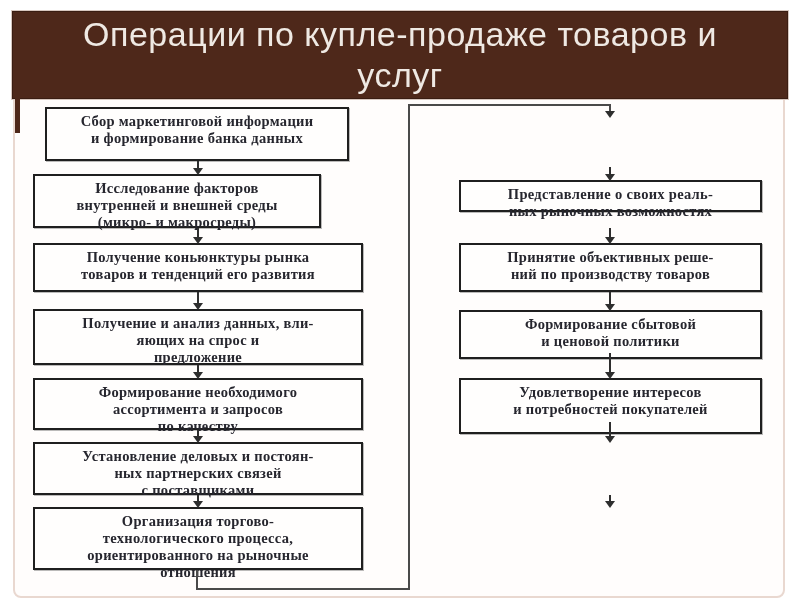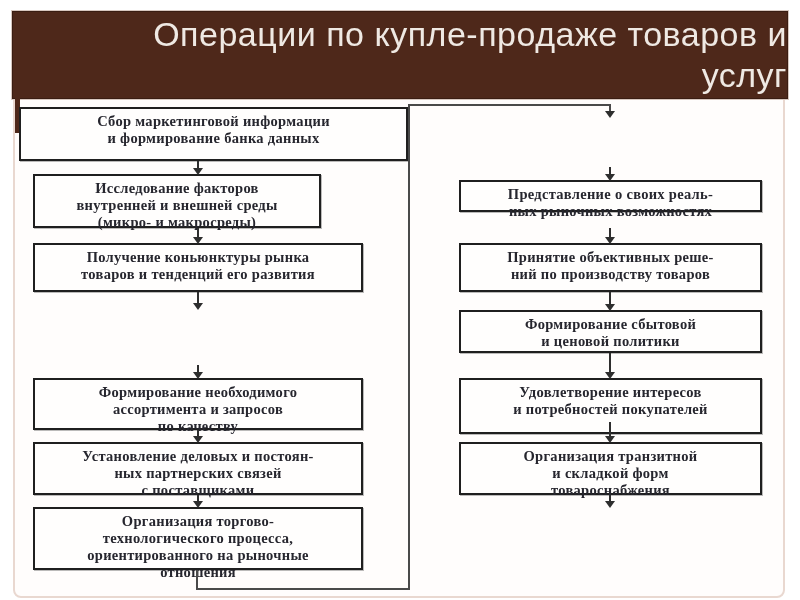--- a/index.html
+++ b/index.html
@@ -2,21 +2,21 @@
 <html><head>
 <meta charset="utf-8">
 <style>
   html,body{margin:0;padding:0;background:#ffffff;}
   .slide{position:relative;width:800px;height:600px;background:#ffffff;overflow:hidden;
          font-family:"Liberation Serif",serif;}
   .frame{position:absolute;left:13px;top:38px;width:768px;height:556px;
          border:2px solid #e9d8d0;border-radius:8px;background:#fffdfc;}
   .title-bar{position:absolute;left:12px;top:11px;width:774px;height:86px;
          background:#4e281a;border:1px solid #3a1d12;box-shadow:0 0 0 1px #d8c7bf;
-         display:flex;flex-direction:column;align-items:flex-end;justify-content:center;
+         display:flex;flex-direction:column;align-items:center;justify-content:center;
          font-family:"Liberation Sans",sans-serif;color:#efe9e3;
          font-size:34px;line-height:41px;text-align:center;letter-spacing:0.5px;}
   .title-strip{position:absolute;left:15px;top:97px;width:5px;height:36px;background:#4e281a;}
   .fbox{position:absolute;box-sizing:border-box;background:#fffefd;
         border:2px solid #1f1f1f;box-shadow:1px 1px 0 rgba(60,60,60,.35);
         color:#26262e;font-weight:bold;font-size:14.5px;line-height:17px;
         letter-spacing:0.3px;text-align:center;white-space:pre-line;
         padding-top:4px;padding-left:4px;padding-right:4px;}
   .varrow{position:absolute;width:14px;display:flex;flex-direction:column;align-items:center;}
   .varrow .stem{flex:1 1 auto;width:2px;background:#2e2e2e;}
@@ -32,49 +32,49 @@
 <div class="slide">
 
   <div class="frame"></div>
 
   <div class="title-bar">
     <span>Операции по купле-продаже товаров и</span>
     <span>услуг</span>
   </div>
   <div class="title-strip"></div>
 
-  <div class="fbox" style="left:19px;top:107px;width:389px;height:54px">Сбор маркетинговой информации
+  <div class="fbox" style="left:45px;top:107px;width:304px;height:54px">Сбор маркетинговой информации
 и формирование банка данных</div>
   <div class="fbox" style="left:33px;top:174px;width:288px;height:54px">Исследование факторов
 внутренней и внешней среды
 (микро- и макросреды)</div>
   <div class="fbox" style="left:33px;top:243px;width:330px;height:49px">Получение коньюнктуры рынка
 товаров и тенденций его развития</div>
+  <div class="fbox" style="left:33px;top:309px;width:330px;height:56px">Получение и анализ данных, вли-
+яющих на спрос и
+предложение</div>
   <div class="fbox" style="left:33px;top:378px;width:330px;height:52px">Формирование необходимого
 ассортимента и запросов
 по качеству</div>
   <div class="fbox" style="left:33px;top:442px;width:330px;height:53px">Установление деловых и постоян-
 ных партнерских связей
 с поставщиками</div>
   <div class="fbox" style="left:33px;top:507px;width:330px;height:63px">Организация торгово-
 технологического процесса,
 ориентированного на рыночные
 отношения</div>
 
   <div class="fbox" style="left:459px;top:180px;width:303px;height:32px">Представление о своих реаль-
 ных рыночных возможностях</div>
   <div class="fbox" style="left:459px;top:243px;width:303px;height:49px">Принятие объективных реше-
 ний по производству товаров</div>
-  <div class="fbox" style="left:459px;top:310px;width:303px;height:43px">Формирование сбытовой
+  <div class="fbox" style="left:459px;top:310px;width:303px;height:49px">Формирование сбытовой
 и ценовой политики</div>
   <div class="fbox" style="left:459px;top:378px;width:303px;height:56px">Удовлетворение интересов
 и потребностей покупателей</div>
-  <div class="fbox" style="left:459px;top:442px;width:303px;height:53px">Организация транзитной
-и складкой форм
-товароснабжения</div>
 
   <div class="varrow" style="left:191px;top:161px;height:14px">
       <i class="stem"></i>
       <i class="head"></i>
     </div>
   <div class="varrow" style="left:191px;top:228px;height:16px">
       <i class="stem"></i>
       <i class="head"></i>
     </div>
   <div class="varrow" style="left:191px;top:292px;height:18px">

